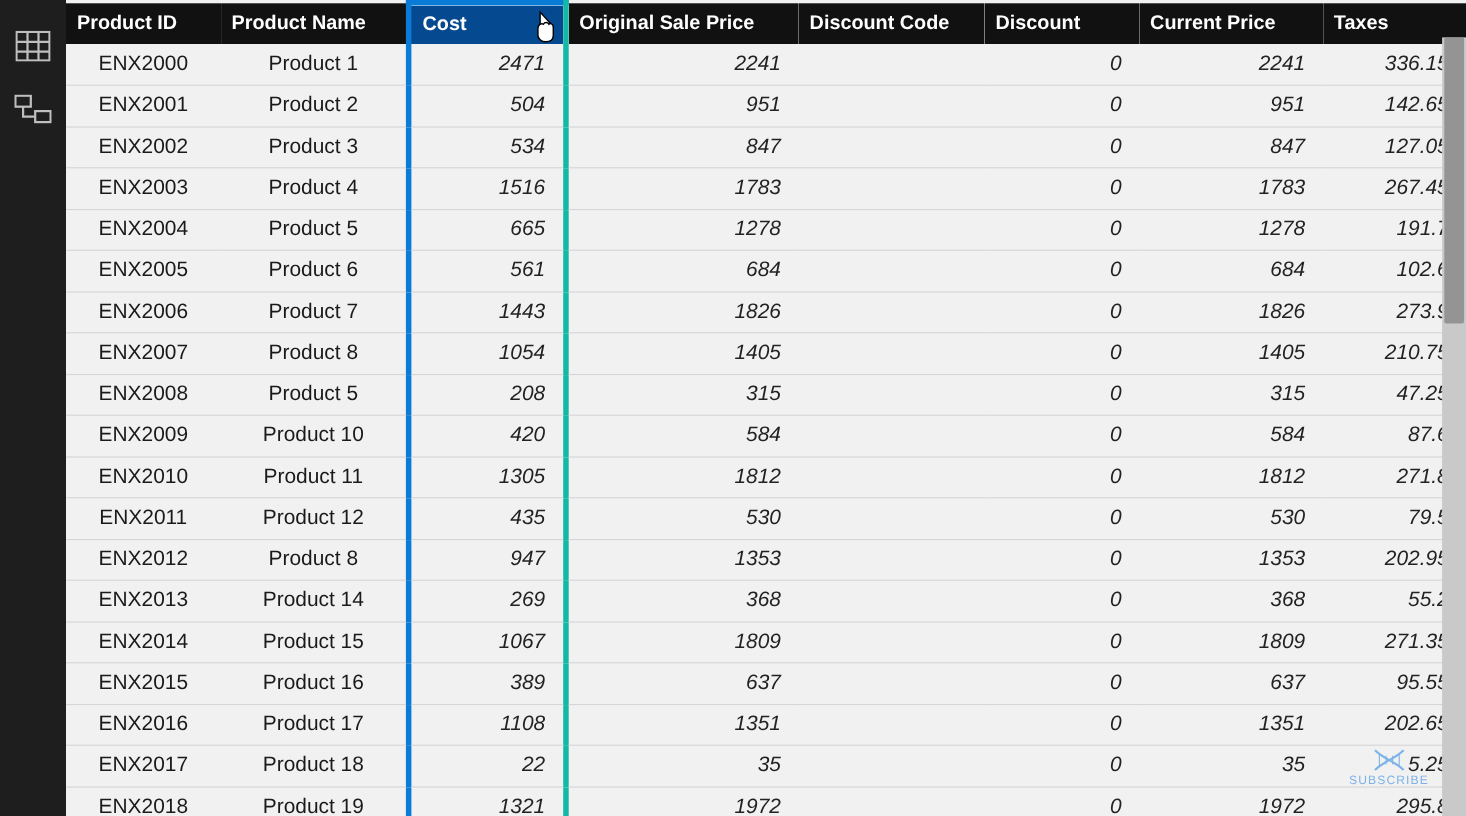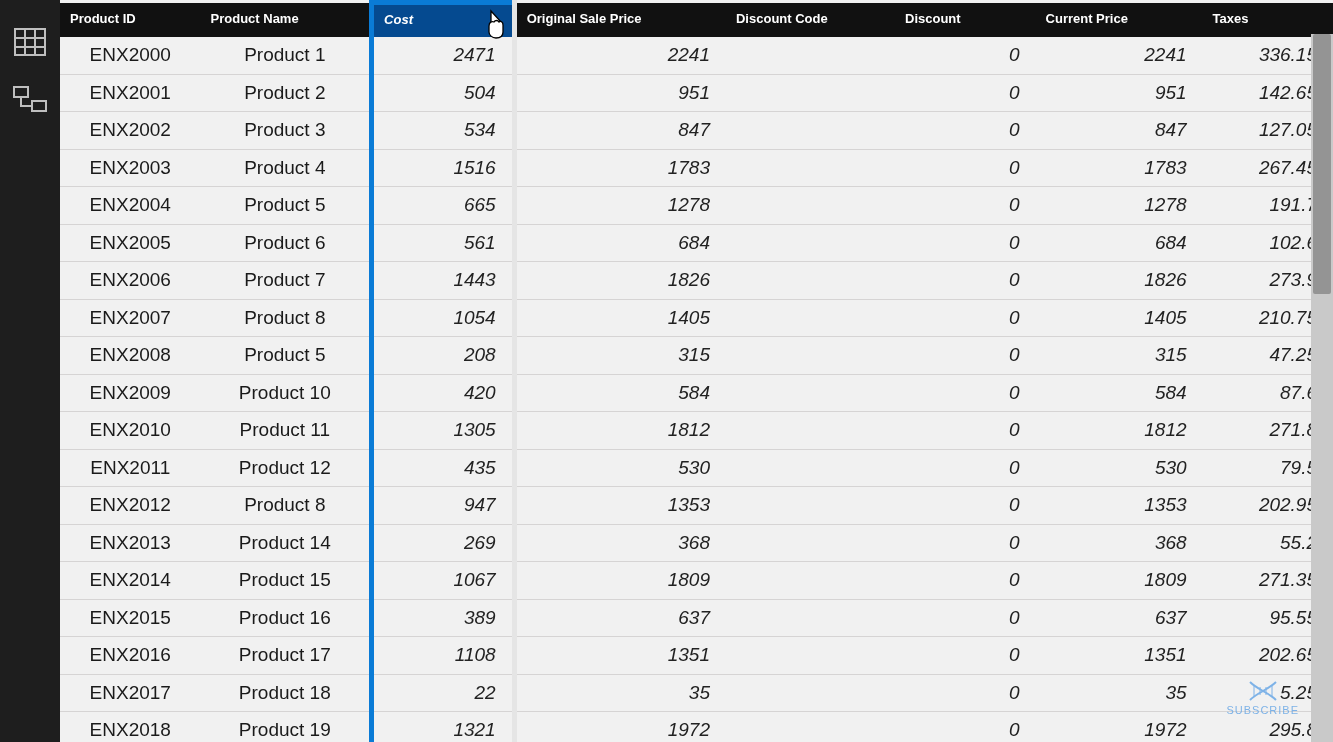--- a/index.html
+++ b/index.html
@@ -14,43 +14,42 @@
     padding-top: 28px;
     gap: 30px;
   }
   .sidebar-item svg { display: block; }
   .main { flex: 1; position: relative; background: #f1f1f1; }
   table { border-collapse: collapse; width: 100%; table-layout: fixed; }
   thead { background: #111; color: #fff; }
   thead th {
     text-align: left;
     font-weight: 700;
-    font-size: 13px;
+    font-size: 18px;
     padding: 6px 10px 8px 10px;
     height: 34px;
     white-space: nowrap;
     overflow: hidden;
   }
   tbody tr { background: #f1f1f1; }
   tbody td {
     border-bottom: 1px solid #d6d4d4;
     font-size: 19px;
     color: #1a1a1a;
     padding: 7px 10px 7px 10px;
     height: 37.5px;
     white-space: nowrap;
     overflow: hidden;
   }
   td.num { text-align: right; font-style: italic; color: #222; padding-right: 16px; }
   td.txt { text-align: center; }
   
   th.col-cost, td.col-cost {
     border-left: 5px solid #0a7bd6;
-    border-right: 5px solid #e5e5e5;
-    font-style: italic;
+    border-right: 5px solid #14b8a6;
   }
   th.col-cost {
     border-top: 5px solid #0a7bd6;
     background: #054a90;
   }
   
   .scroll-track {
     position: absolute;
     top: 34px;
     right: 0;

